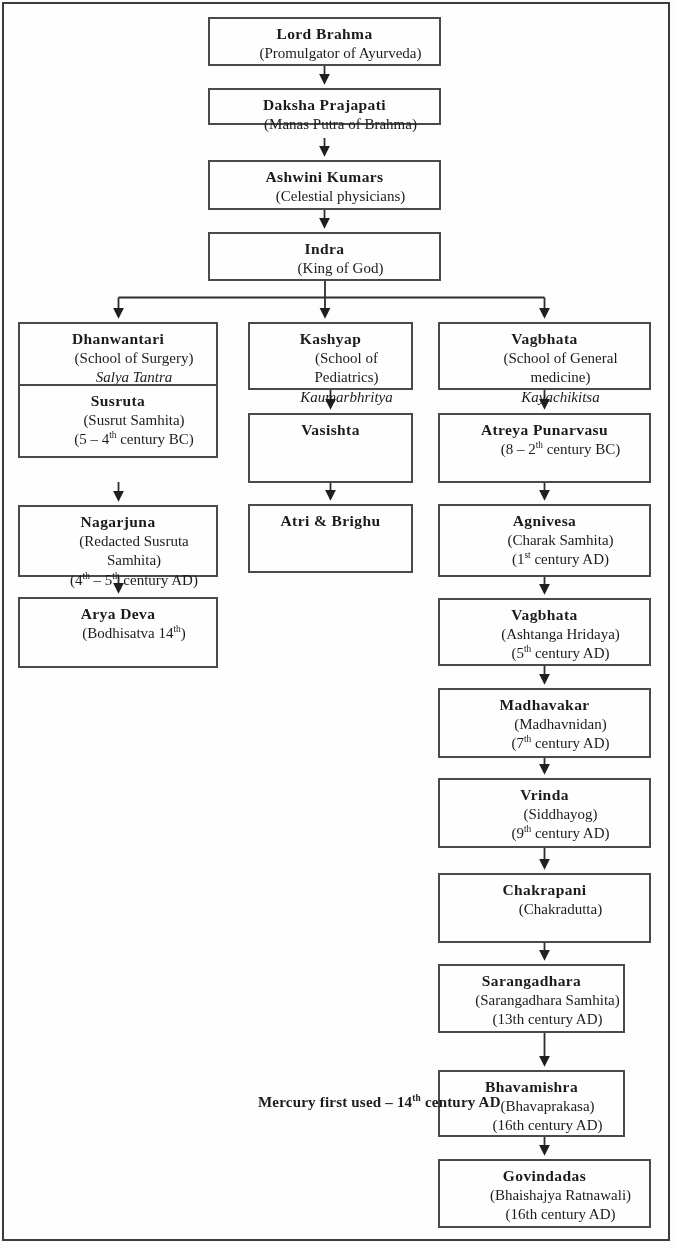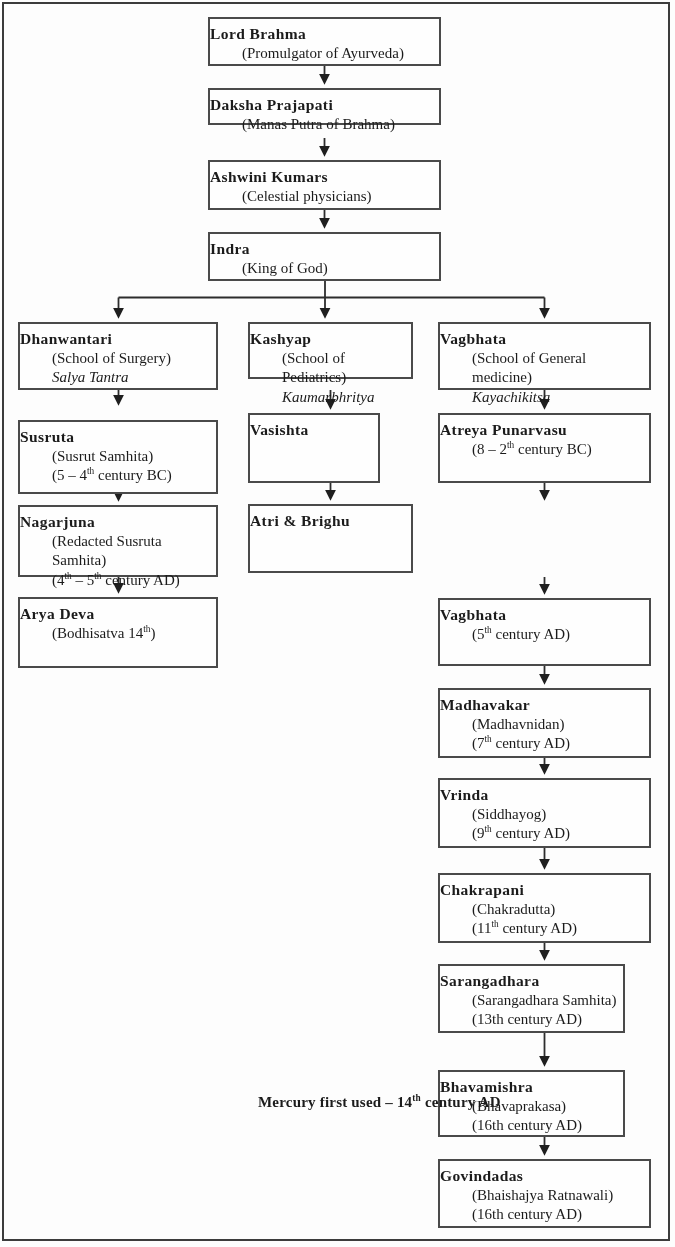--- a/index.html
+++ b/index.html
@@ -8,21 +8,21 @@
     font-family:"Liberation Serif","DejaVu Serif",serif;color:#1b1b1b;overflow:hidden;
   }
   .frame{
     position:absolute;left:2px;top:2px;width:668px;height:1239px;
     border:2px solid #3c3c3c;box-sizing:border-box;pointer-events:none;
   }
   .connectors{position:absolute;left:0;top:0;width:675px;height:1247px;}
   .connectors line{stroke:#2d2d2d;stroke-width:1.8;}
   .node{
     position:absolute;box-sizing:border-box;border:2px solid #4a4a4a;background:#fefefe;
-    text-align:left;padding-top:5px;line-height:19.5px;font-size:15px;
+    text-align:center;padding-top:5px;line-height:19.5px;font-size:15px;
   }
   .node .t{font-weight:bold;font-size:15.5px;letter-spacing:.4px;}
   .node .l{font-size:15px;padding-left:32px;}
   .node .l.i{font-style:italic;}
   sup{font-size:.62em;line-height:0;vertical-align:super;}
   .annotation{
     position:absolute;left:258px;top:1094px;font-weight:bold;font-size:15px;
     letter-spacing:.2px;white-space:nowrap;
   }
 </style>
@@ -81,74 +81,79 @@
   <div class="node" style="left:18px;top:322px;width:200px;height:68px">
     <div class="t">Dhanwantari</div>
     <div class="l"><span>(School of Surgery)</span></div>
     <div class="l i"><span>Salya Tantra</span></div>
   </div>
 
   <div class="node" style="left:208px;top:232px;width:233px;height:49px">
     <div class="t">Indra</div>
     <div class="l"><span>(King of God)</span></div>
   </div>
-  <div class="node" style="left:18px;top:420px;width:200px;height:74px">
+  <div class="node" style="left:18px;top:384px;width:200px;height:74px">
     <div class="t">Susruta</div>
     <div class="l"><span>(Susrut Samhita)</span></div>
     <div class="l"><span>(5 – 4</span><sup>th</sup><span> century BC)</span></div>
   </div>
   <div class="node" style="left:18px;top:505px;width:200px;height:72px">
     <div class="t">Nagarjuna</div>
     <div class="l"><span>(Redacted Susruta Samhita)</span></div>
     <div class="l"><span>(4</span><sup>th</sup><span> – 5</span><sup>th</sup><span> century AD)</span></div>
   </div>
   <div class="node" style="left:18px;top:597px;width:200px;height:71px">
     <div class="t">Arya Deva</div>
     <div class="l"><span>(Bodhisatva 14</span><sup>th</sup><span>)</span></div>
   </div>
 
-  <div class="node" style="left:248px;top:322px;width:165px;height:57px">
+  <div class="node" style="left:248px;top:322px;width:165px;height:68px">
     <div class="t">Kashyap</div>
     <div class="l"><span>(School of Pediatrics)</span></div>
     <div class="l i"><span>Kaumarbhritya</span></div>
   </div>
-  <div class="node" style="left:248px;top:413px;width:132px;height:70px">
+  <div class="node" style="left:248px;top:413px;width:165px;height:70px">
     <div class="t">Vasishta</div>
   </div>
   <div class="node" style="left:248px;top:504px;width:165px;height:69px">
     <div class="t">Atri &amp; Brighu</div>
   </div>
 
   <div class="node" style="left:438px;top:322px;width:213px;height:68px">
     <div class="t">Vagbhata</div>
     <div class="l"><span>(School of General medicine)</span></div>
     <div class="l i"><span>Kayachikitsa</span></div>
   </div>
   <div class="node" style="left:438px;top:413px;width:213px;height:70px">
     <div class="t">Atreya Punarvasu</div>
     <div class="l"><span>(8 – 2</span><sup>th</sup><span> century BC)</span></div>
   </div>
+  <div class="node" style="left:438px;top:504px;width:213px;height:73px">
+    <div class="t">Agnivesa</div>
+    <div class="l"><span>(Charak Samhita)</span></div>
+    <div class="l"><span>(1</span><sup>st</sup><span> century AD)</span></div>
+  </div>
   <div class="node" style="left:438px;top:598px;width:213px;height:68px">
     <div class="t">Vagbhata</div>
+    <div class="l"><span>(Ashtanga Hridaya)</span></div>
     <div class="l"><span>(5</span><sup>th</sup><span> century AD)</span></div>
   </div>
   <div class="node" style="left:438px;top:688px;width:213px;height:70px">
     <div class="t">Madhavakar</div>
     <div class="l"><span>(Madhavnidan)</span></div>
     <div class="l"><span>(7</span><sup>th</sup><span> century AD)</span></div>
   </div>
   <div class="node" style="left:438px;top:778px;width:213px;height:70px">
     <div class="t">Vrinda</div>
     <div class="l"><span>(Siddhayog)</span></div>
     <div class="l"><span>(9</span><sup>th</sup><span> century AD)</span></div>
   </div>
   <div class="node" style="left:438px;top:873px;width:213px;height:70px">
     <div class="t">Chakrapani</div>
     <div class="l"><span>(Chakradutta)</span></div>
-    <div class="l"><span>(11</span><sup>th</sup><span> century AD)</span></div>
   </div>
   <div class="node" style="left:438px;top:964px;width:187px;height:69px">
     <div class="t">Sarangadhara</div>
     <div class="l"><span>(Sarangadhara Samhita)</span></div>
     <div class="l"><span>(13th century AD)</span></div>
   </div>
   <div class="node" style="left:438px;top:1070px;width:187px;height:67px">
     <div class="t">Bhavamishra</div>
     <div class="l"><span>(Bhavaprakasa)</span></div>
     <div class="l"><span>(16th century AD)</span></div>

